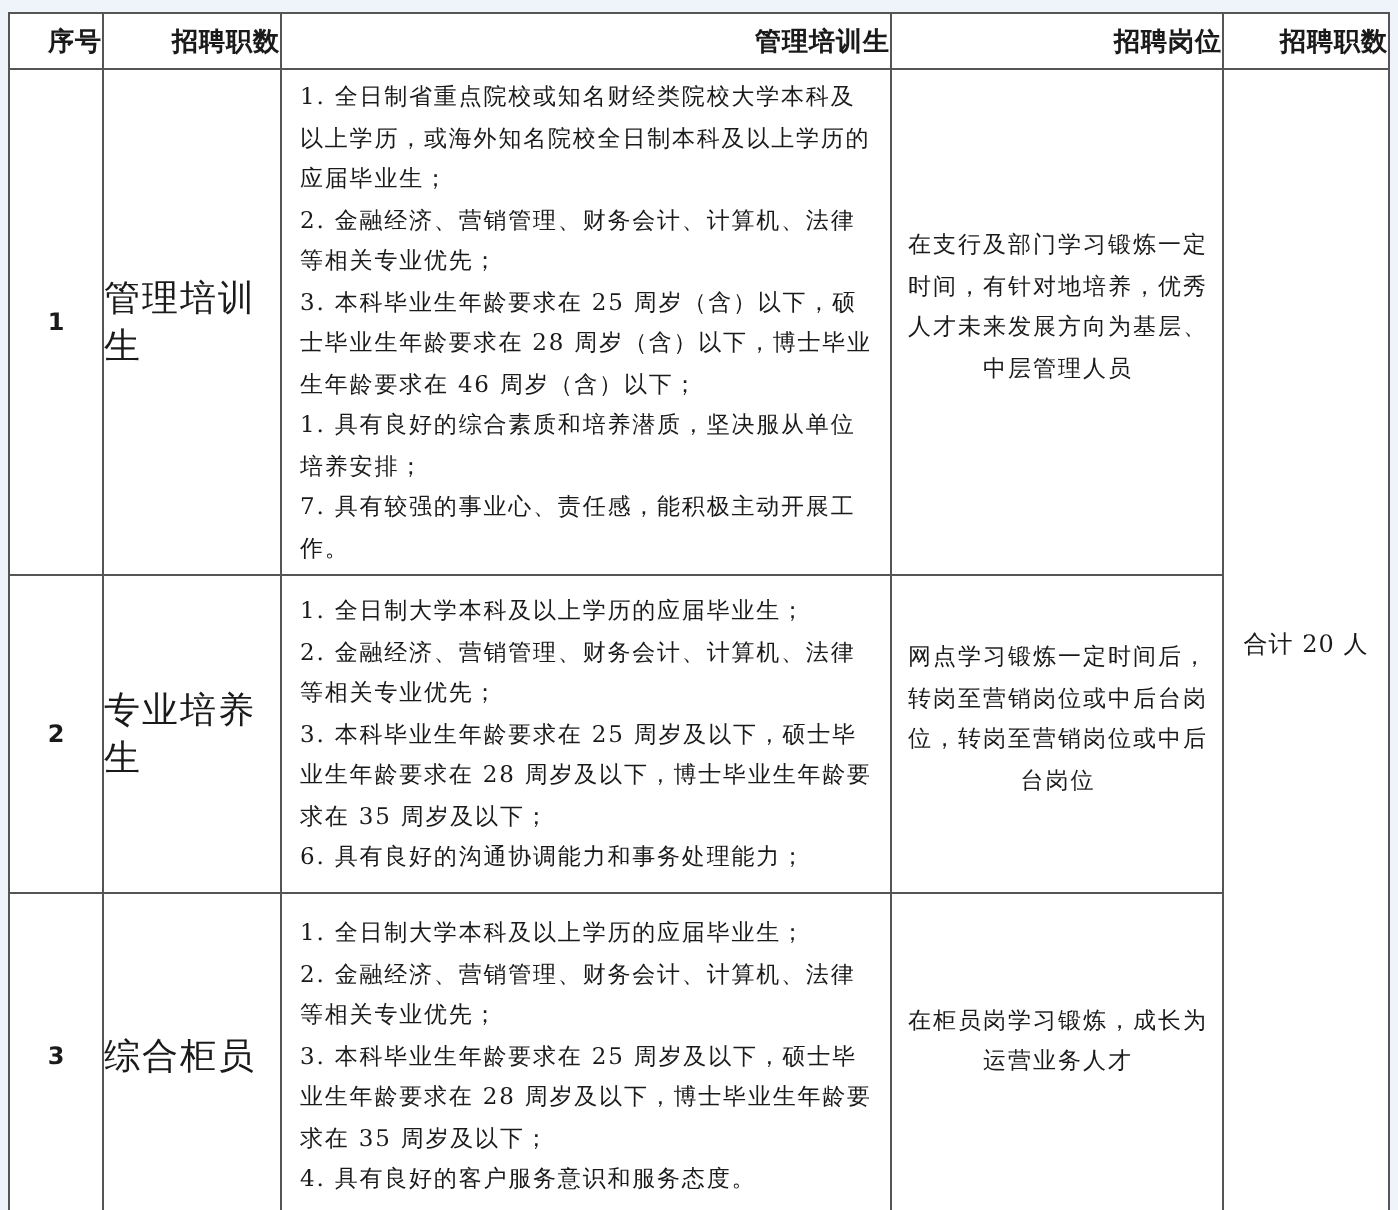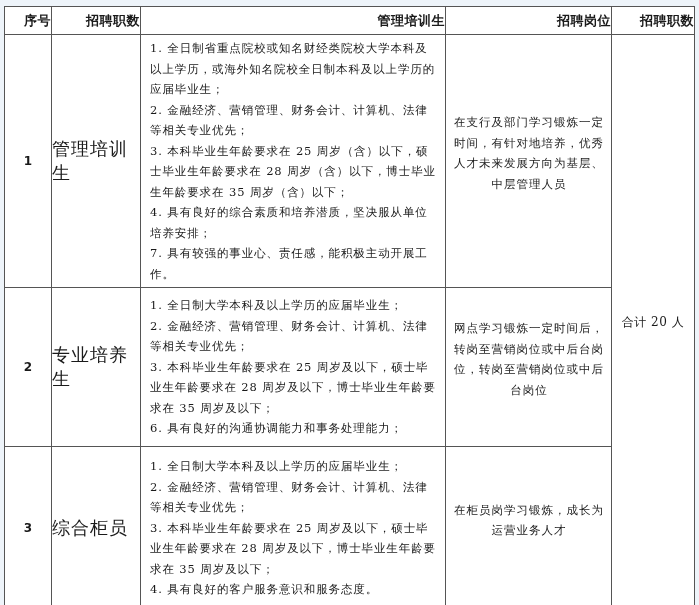--- a/index.html
+++ b/index.html
@@ -101,22 +101,22 @@
         <th>招聘职数</th>
       </tr>
     </thead>
     <tbody>
       <tr class="r1">
         <td class="num">1</td>
         <td class="pos">管理培训生</td>
         <td class="req">
           <div class="line">1. 全日制省重点院校或知名财经类院校大学本科及以上学历，或海外知名院校全日制本科及以上学历的应届毕业生；</div>
           <div class="line">2. 金融经济、营销管理、财务会计、计算机、法律等相关专业优先；</div>
-          <div class="line">3. 本科毕业生年龄要求在 25 周岁（含）以下，硕士毕业生年龄要求在 28 周岁（含）以下，博士毕业生年龄要求在 35 周岁（含）以下；</div>
-          <div class="line">4. 具有良好的综合素质和培养潜质，坚决服从单位培养安排；</div>
+          <div class="line">3. 本科毕业生年龄要求在 25 周岁（含）以下，硕士毕业生年龄要求在 28 周岁（含）以下，博士毕业生年龄要求在 46 周岁（含）以下；</div>
+          <div class="line">1. 具有良好的综合素质和培养潜质，坚决服从单位培养安排；</div>
           <div class="line">7. 具有较强的事业心、责任感，能积极主动开展工作。</div>
         </td>
         <td class="dir">在支行及部门学习锻炼一定时间，有针对地培养，优秀人才未来发展方向为基层、中层管理人员</td>
         <td class="count" rowspan="3">合计 20 人</td>
       </tr>
       <tr class="r2">
         <td class="num">2</td>
         <td class="pos">专业培养生</td>
         <td class="req">
           <div class="line">1. 全日制大学本科及以上学历的应届毕业生；</div>

